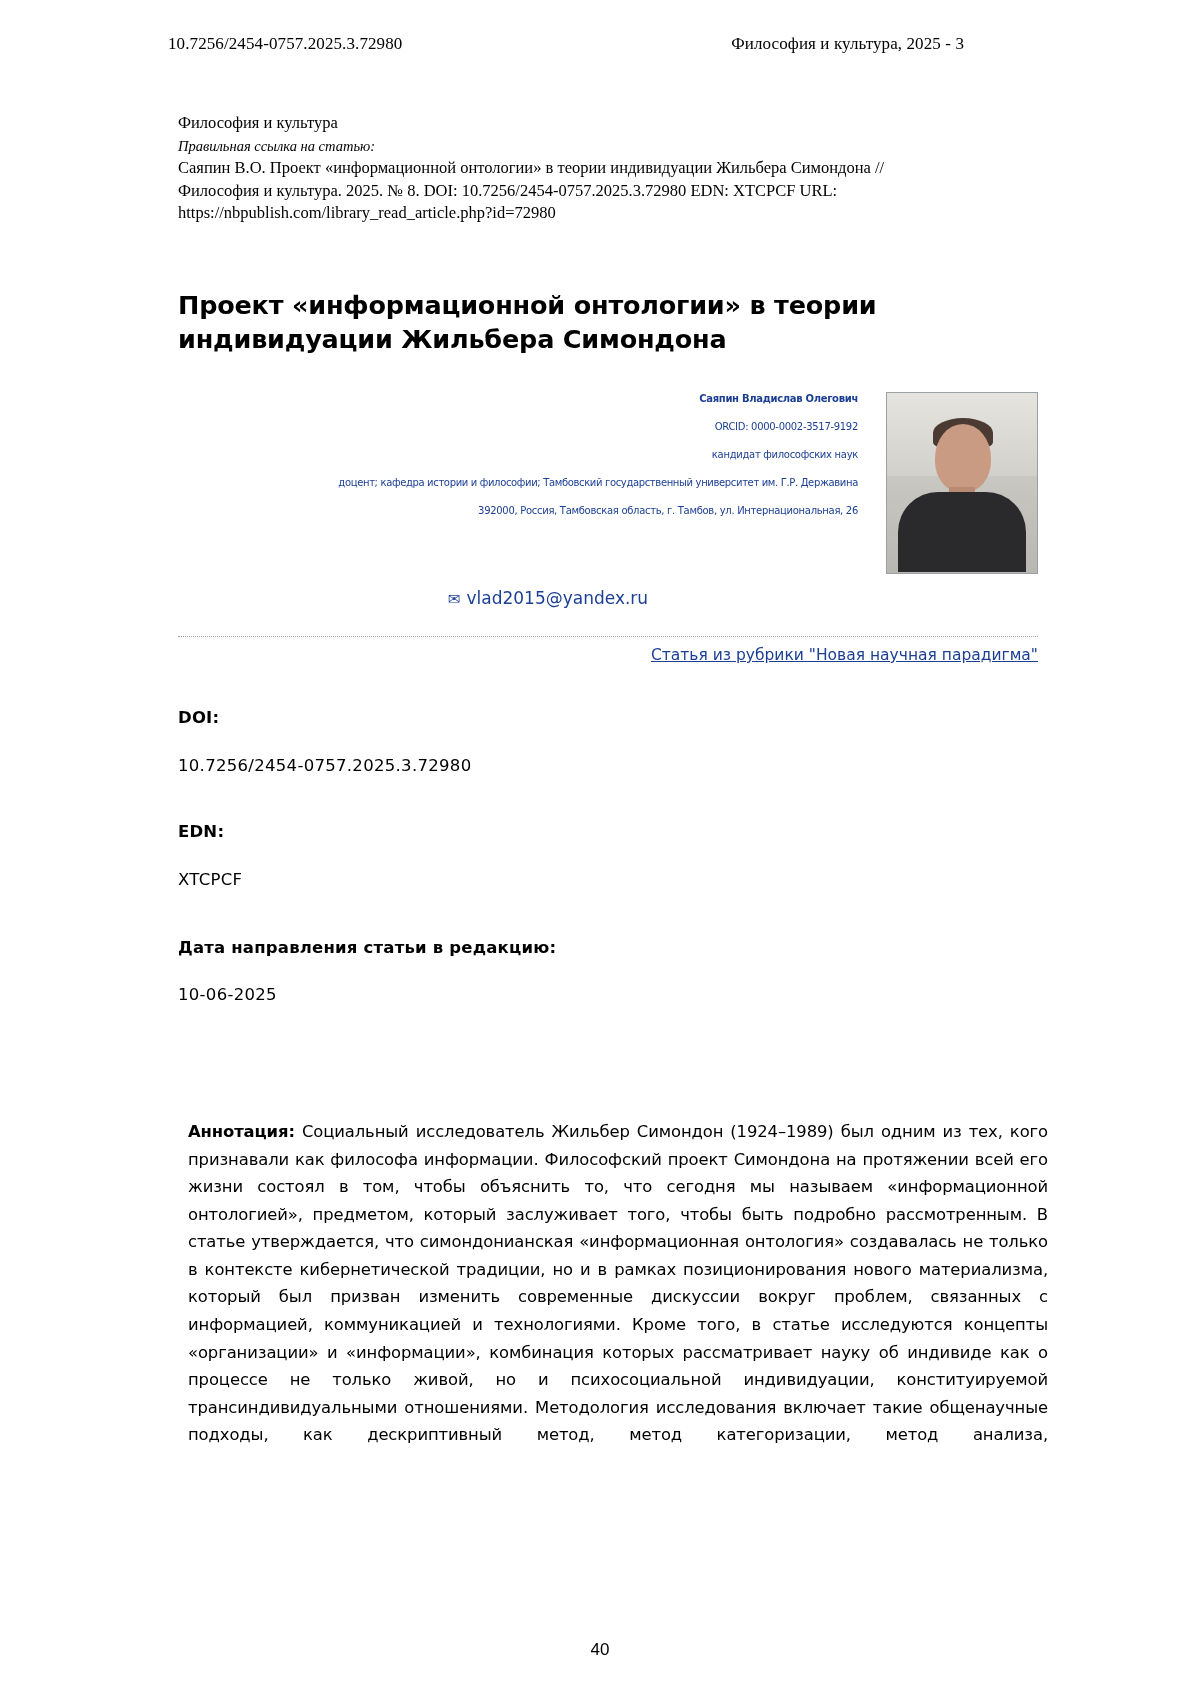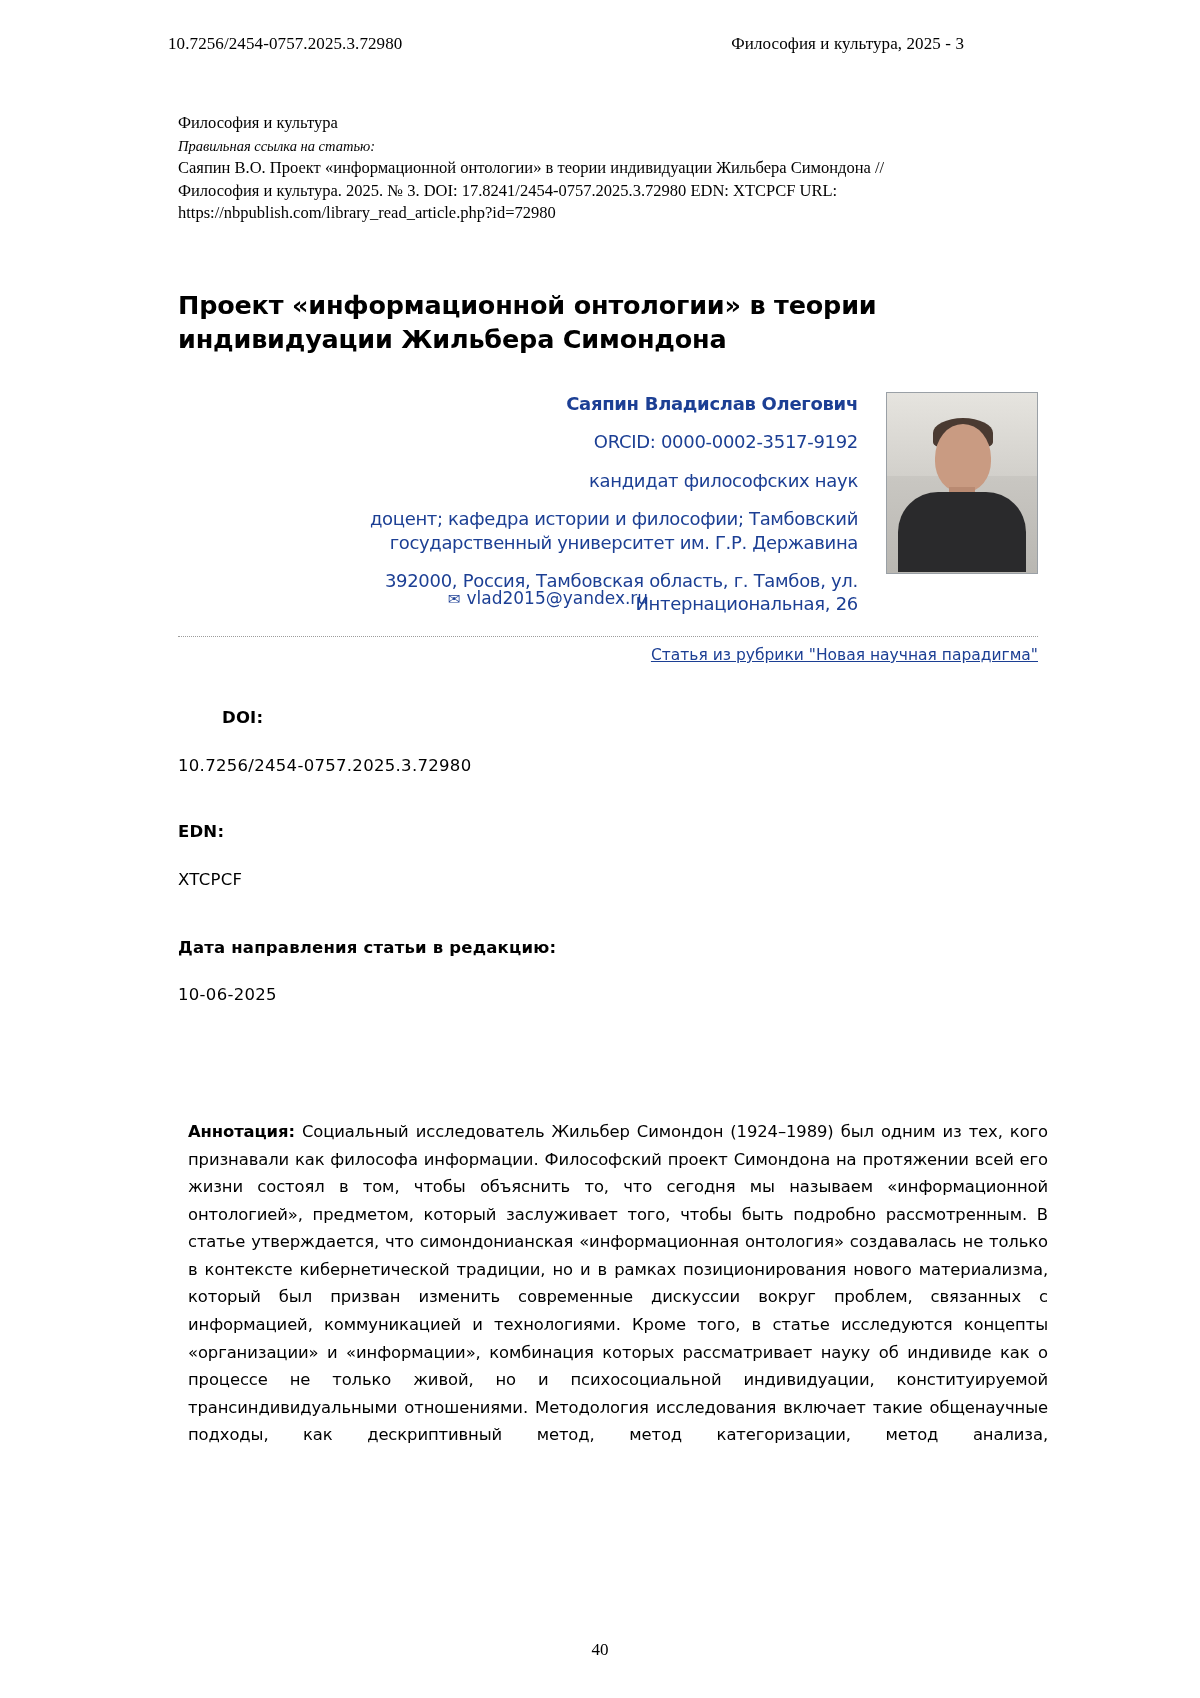--- a/index.html
+++ b/index.html
@@ -82,21 +82,21 @@
     width: 860px;
     height: 235px;
   }
   .author-lines {
     position: absolute;
     right: 180px;
     top: 0;
     width: 620px;
     text-align: right;
     font-family: "DejaVu Sans", sans-serif;
-    font-size: 18px;
+    font-size: 10px;
     color: #1c3f94;
     line-height: 1.3;
   }
   .author-lines .nm {
     font-weight: bold;
     letter-spacing: -0.3px;
   }
   .author-lines .ln {
     margin-top: 15px;
     letter-spacing: -0.3px;
@@ -202,21 +202,21 @@
   }
   .meta-label {
     font-weight: bold;
     font-size: 16.5px;
     letter-spacing: 0.2px;
   }
   .meta-value {
     font-size: 16.5px;
     letter-spacing: 0.3px;
   }
-  #meta-doi       { top: 708px; margin-left: 44px; }
+  #meta-doi       { top: 708px; }
   #meta-doi-val   { top: 756px; }
   #meta-edn       { top: 822px; }
   #meta-edn-val   { top: 870px; }
   #meta-date      { top: 938px; }
   #meta-date-val  { top: 985px; }
 
   
   .abstract {
     position: absolute;
     top: 1118px;
@@ -232,39 +232,39 @@
   }
   .abstract b { font-weight: bold; }
 
   
   .page-number {
     position: absolute;
     bottom: 38px;
     left: 0;
     width: 1200px;
     text-align: center;
-    font-family: Liberation Serif, serif;
+    font-family: Liberation Sans, sans-serif;
     font-size: 17px;
     color: #000;
   }
 </style>
 </head>
 <body>
 
 <div class="page">
 
   <div class="running-head">
     <span class="left">10.7256/2454-0757.2025.3.72980</span>
     <span class="right">Философия и культура, 2025 - 3</span>
   </div>
 
   <div class="citation">
     <span class="journal">Философия и культура</span>
     <span class="howto">Правильная ссылка на статью:</span>
-    <span class="ref">Саяпин В.О. Проект «информационной онтологии» в теории индивидуации Жильбера Симондона // Философия и культура. 2025. № 3. DOI: 17.8241/2454-0757.2025.3.72980 EDN: XTCPCF URL: https://nbpublish.com/library_read_article.php?id=72980</span>
+    <span class="ref">Саяпин В.О. Проект «информационной онтологии» в теории индивидуации Жильбера Симондона // Философия и культура. 2025. № 8. DOI: 10.7256/2454-0757.2025.3.72980 EDN: XTCPCF URL: https://nbpublish.com/library_read_article.php?id=72980</span>
   </div>
 
   <h1 class="doc-title">Проект «информационной онтологии» в теории индивидуации Жильбера Симондона</h1>
 
   <div class="author-area">
     <div class="author-lines">
       <div class="nm">Саяпин Владислав Олегович</div>
       <div class="ln">ORCID: 0000-0002-3517-9192</div>
       <div class="ln">кандидат философских наук</div>
       <div class="ln wide">доцент; кафедра истории и философии; Тамбовский государственный университет им. Г.Р. Державина</div>

